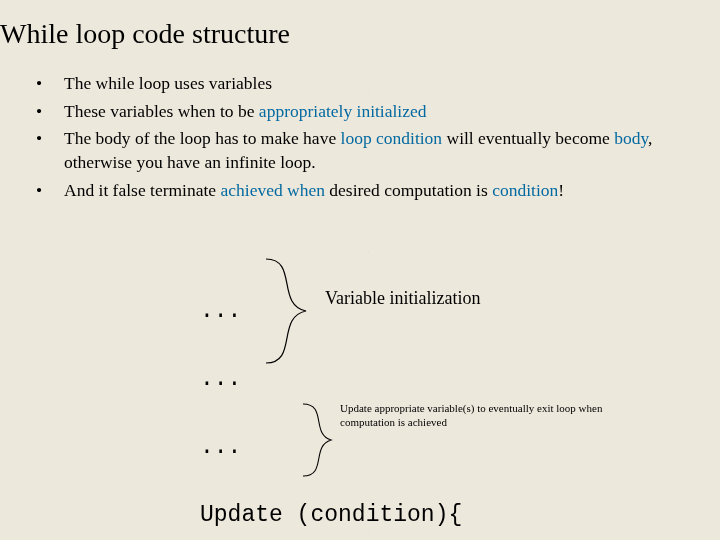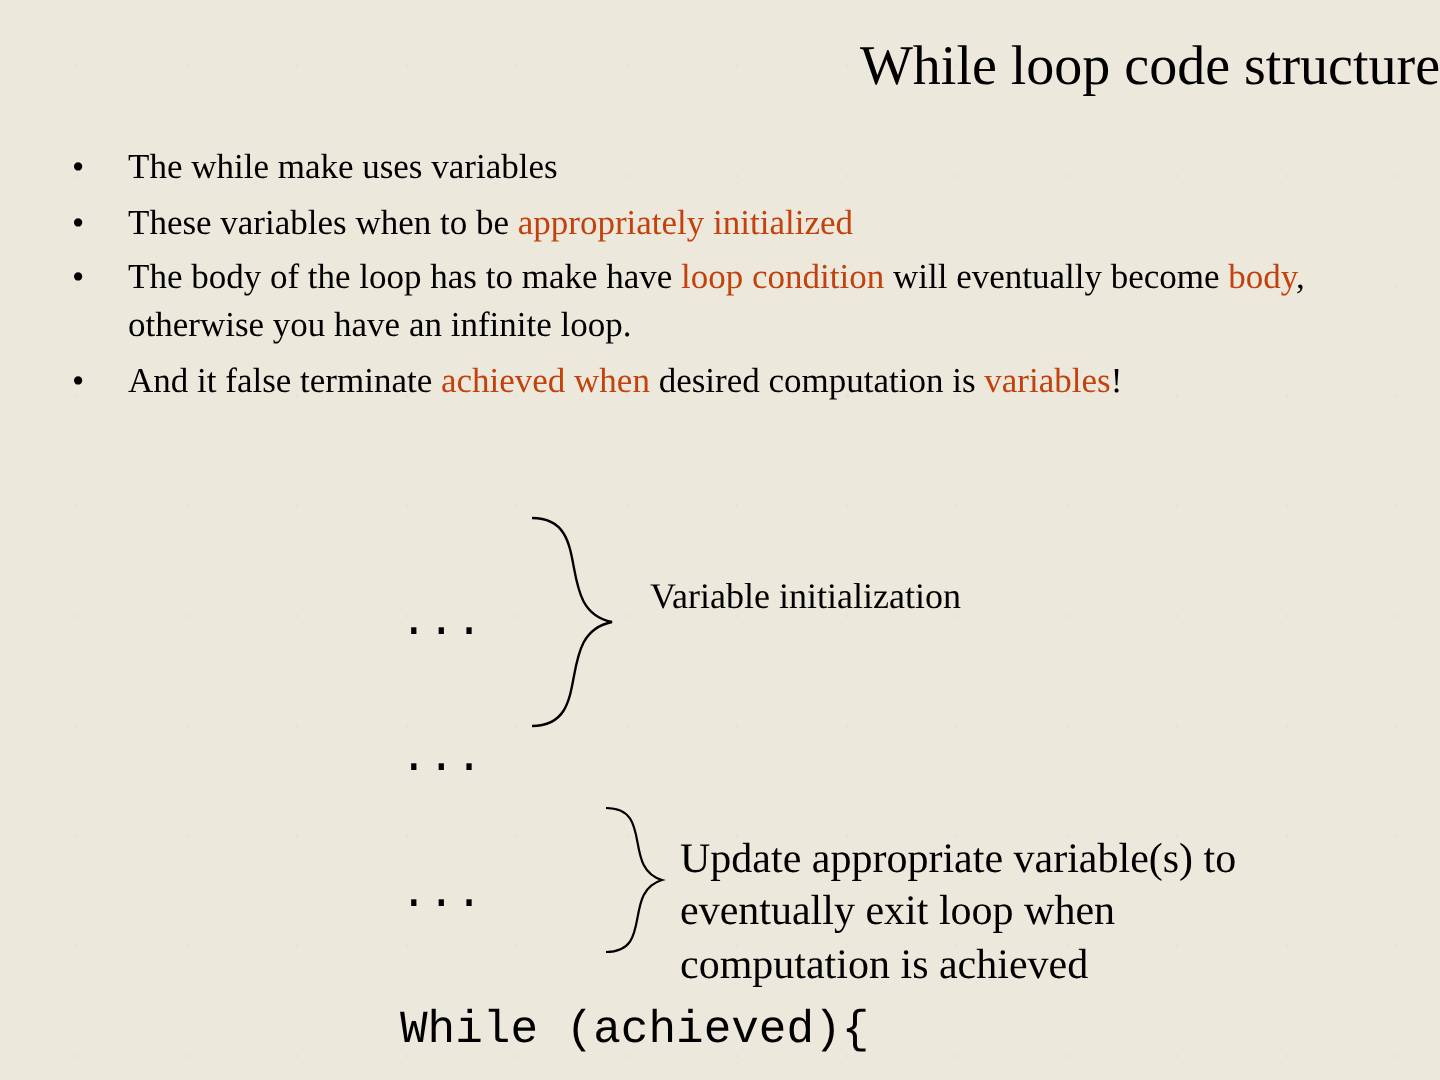--- a/index.html
+++ b/index.html
@@ -11,21 +11,21 @@
     background-image:
       radial-gradient(circle at 20% 30%, rgba(0,0,0,0.01) 1px, transparent 1px),
       radial-gradient(circle at 70% 60%, rgba(0,0,0,0.015) 1px, transparent 1px);
     background-size: 40px 40px, 55px 55px;
     font-family: "Times New Roman", Times, serif;
     color: #000;
     position: relative;
     overflow: hidden;
   }
   .title {
-    text-align: right;
+    text-align: left;
     font-size: 28px;
     padding-top: 18px;
     margin-bottom: 22px;
   }
   .bullets {
     margin: 0 30px 0 30px;
     font-size: 17.5px;
     line-height: 1.35;
   }
   .brow {
@@ -35,84 +35,84 @@
   .bmark {
     width: 28px;
     flex: none;
     text-align: left;
     padding-left: 6px;
   }
   .btxt {
     flex: 1;
   }
   .hl {
-    color: #c2410c;
+    color: #0369a1;
   }
   .codeblock {
     position: absolute;
     left: 200px;
     top: 260px;
     font-family: "Courier New", Courier, monospace;
     font-size: 23px;
     line-height: 34px;
     white-space: pre;
   }
   .anno1 {
     position: absolute;
     left: 325px;
     top: 288px;
     font-family: "Times New Roman", Times, serif;
     font-size: 18px;
   }
   .anno2 {
     position: absolute;
     left: 340px;
-    top: 416px;
+    top: 402px;
     font-family: "Times New Roman", Times, serif;
-    font-size: 21px;
+    font-size: 11px;
     line-height: 1.25;
     width: 320px;
   }
   svg.brace { position: absolute; }
 </style>
 </head>
 <body>
 
 <div class="title">While loop code structure</div>
 
 <div class="bullets">
   <div class="brow">
     <div class="bmark">•</div>
-    <div class="btxt">The while make uses variables</div>
+    <div class="btxt">The while loop uses variables</div>
   </div>
   <div class="brow">
     <div class="bmark">•</div>
     <div class="btxt">
       <span>These variables when to be </span><span class="hl">appropriately initialized</span>
     </div>
   </div>
   <div class="brow">
     <div class="bmark">•</div>
     <div class="btxt">
       <span>The body of the loop has to make have </span><span class="hl">loop condition</span><span> will eventually become </span><span class="hl">body</span><span>, otherwise you have an infinite loop.</span>
     </div>
   </div>
   <div class="brow">
     <div class="bmark">•</div>
     <div class="btxt">
-      <span>And it false terminate </span><span class="hl">achieved when</span><span> desired computation is </span><span class="hl">variables</span><span>!</span>
+      <span>And it false terminate </span><span class="hl">achieved when</span><span> desired computation is </span><span class="hl">condition</span><span>!</span>
     </div>
   </div>
 </div>
 
 <div class="codeblock">
 <div>...</div>
 <div>...</div>
 <div>...</div>
-<div>While (achieved){</div>
+<div>Update (condition){</div>
 
 
 
 </div>
 
 <svg class="brace" style="left:256px; top:255px;" width="60" height="112" viewBox="0 0 60 112">
   <path d="M10 4 C42 4 20 50 50 56 C20 62 42 108 10 108" stroke="#000" stroke-width="1.2" fill="none"></path>
 </svg>
 
 <svg class="brace" style="left:297px; top:400px;" width="40" height="80" viewBox="0 0 40 80">

